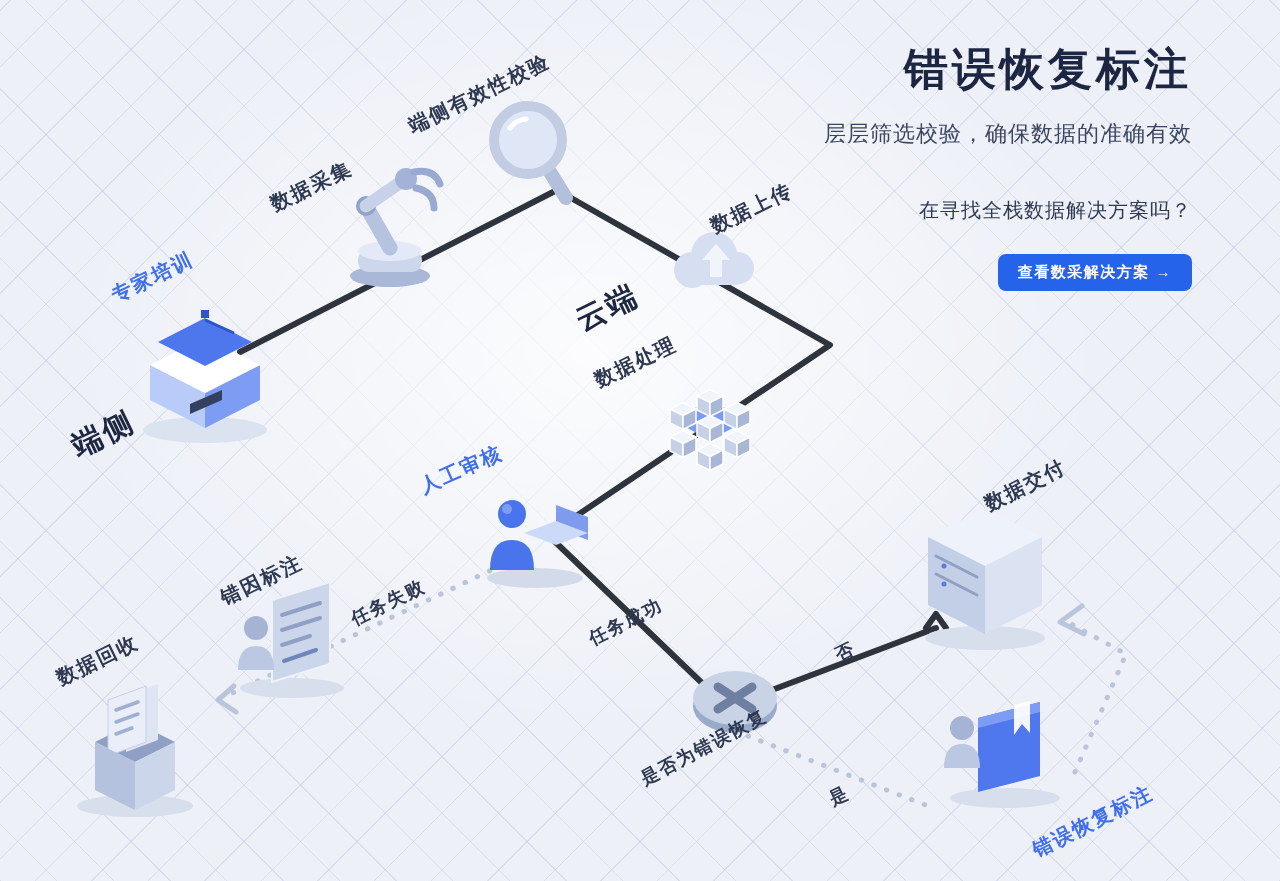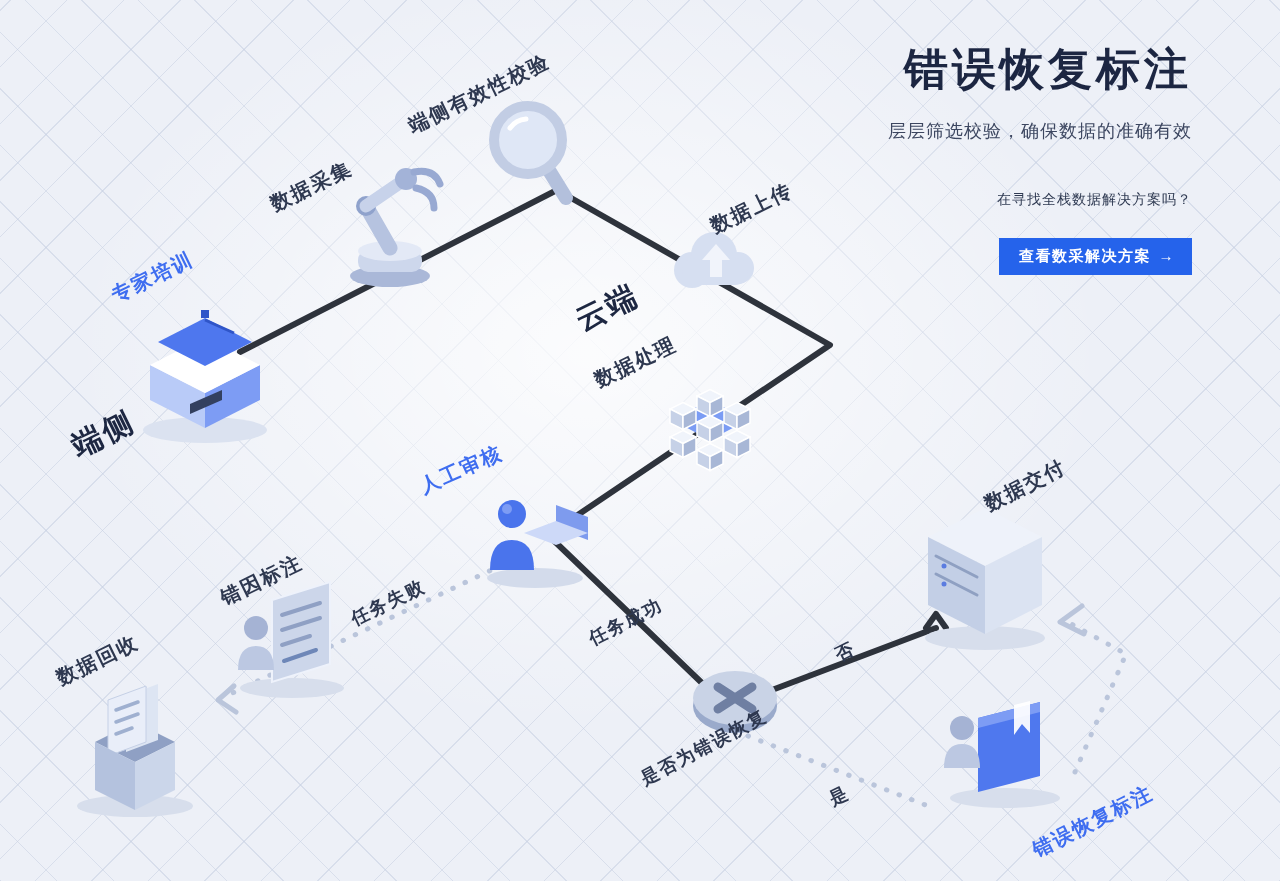--- a/index.html
+++ b/index.html
@@ -19,27 +19,27 @@
   .lbl {
     position:absolute; font-weight:700; font-size:20px; color:#2e3850;
     letter-spacing:2px; white-space:nowrap; transform-origin:0 50%;
   }
   .lbl.blue { color:#3e6df0; }
   .lbl.zone { font-size:30px; color:#1d2742; font-weight:800; letter-spacing:3px; }
   .lbl.sm  { font-size:18px; }
 
   .hero { position:absolute; top:40px; right:88px; text-align:right; }
   .hero-title { font-size:44px; font-weight:800; color:#1c2642; letter-spacing:4px; }
-  .hero-sub   { margin-top:20px; font-size:18px; color:#3c4660; letter-spacing:1px;margin-left:44px; }
-  .hero-pitch { margin-top:44px; font-size:14px; color:#2f3a52; line-height:1.75; letter-spacing:1px; }
+  .hero-sub   { margin-top:20px; font-size:22px; color:#3c4660; letter-spacing:1px;margin-left:44px; }
+  .hero-pitch { margin-top:44px; font-size:20px; color:#2f3a52; line-height:1.75; letter-spacing:1px; }
   .cta {
     display:inline-block; margin-top:26px; padding:9px 20px;
     background:#2563eb; color:#ffffff; font-size:15px; font-weight:700;
-    border-radius:0; border:none; cursor:pointer; letter-spacing:1.5px;
-    font-family:Liberation Mono, monospace;
+    border-radius:8px; border:none; cursor:pointer; letter-spacing:1.5px;
+    font-family:Liberation Sans, sans-serif;
   }
 </style>
 </head>
 <body>
 
 <div class="stage">
 
   <svg class="scene" width="1280" height="881" viewBox="0 0 1280 881">
 
     <g fill="none" stroke="#2e333c" stroke-width="6" stroke-linecap="round" stroke-linejoin="round">

